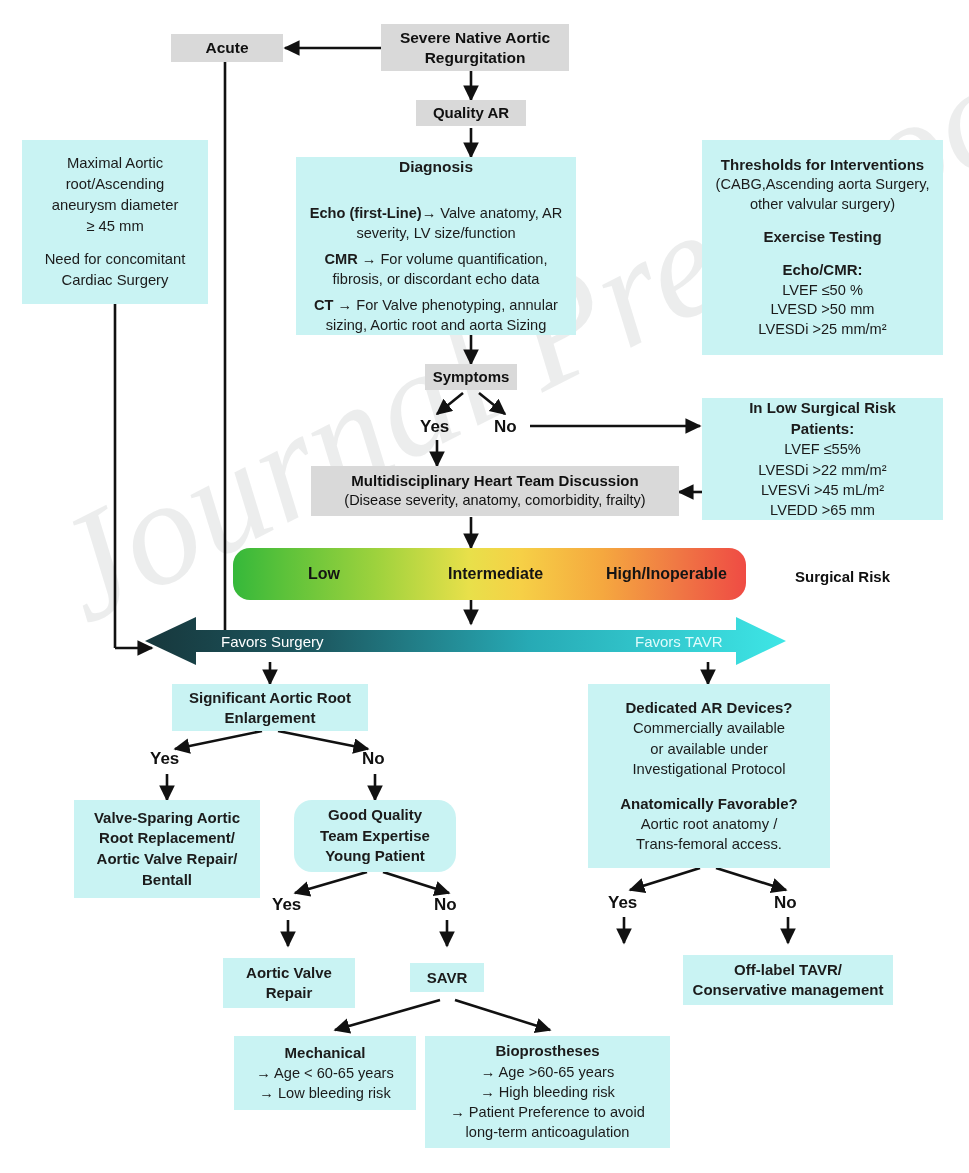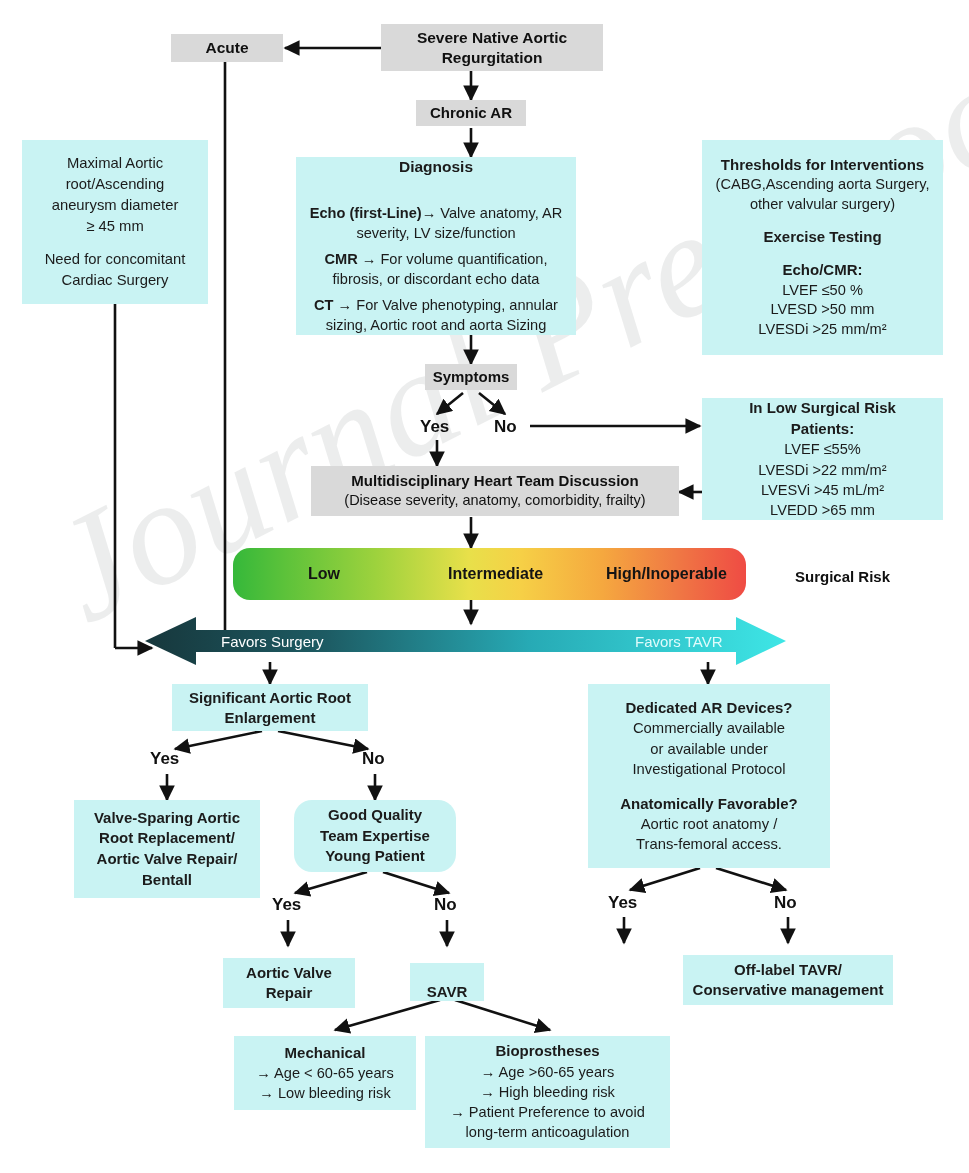--- a/index.html
+++ b/index.html
@@ -115,30 +115,30 @@
       <path d="M624,917 L624,943" marker-end="url(#ah)"></path>
 
       <path d="M788,917 L788,943" marker-end="url(#ah)"></path>
     </g>
 
     <g>
       <path d="M145,641 L196,617 L196,630 L736,630 L736,617 L786,641 L736,665 L736,652 L196,652 L196,665 Z" fill="url(#dirgrad)"></path>
     </g>
   </svg>
 
-  <div class="box grey" style="left:381px;top:24px;width:222px;height:47px;font-size:15.5px;padding:16px 6px;">
+  <div class="box grey" style="left:381px;top:24px;width:188px;height:47px;font-size:15.5px;padding:16px 6px;">
     <span>Severe Native Aortic Regurgitation</span>
   </div>
 
   <div class="box grey" style="left:171px;top:34px;width:112px;height:28px;font-size:15.5px;">
     <span>Acute</span>
   </div>
 
   <div class="box grey" style="left:416px;top:100px;width:110px;height:26px;font-size:15px;">
-    <span>Chronic AR</span>
+    <span>Quality AR</span>
   </div>
 
   <div class="box grey" style="left:425px;top:364px;width:92px;height:26px;font-size:15px;">
     <span>Symptoms</span>
   </div>
 
   <div class="box grey" style="left:311px;top:466px;width:368px;height:50px;font-size:15px;line-height:1.35;">
     <span class="t-b">Multidisciplinary Heart Team Discussion</span>
     <span class="t-n" style="font-size:14.5px;">(Disease severity, anatomy, comorbidity, frailty)</span>
   </div>
@@ -223,21 +223,21 @@
     <span>Good Quality</span>
     <span>Team Expertise</span>
     <span>Young Patient</span>
   </div>
 
   <div class="box cyan" style="left:223px;top:958px;width:132px;height:50px;font-size:15px;font-weight:bold;line-height:1.33;">
     <span>Aortic Valve</span>
     <span>Repair</span>
   </div>
 
-  <div class="box cyan" style="left:410px;top:963px;width:74px;height:38px;font-size:15px;font-weight:bold;justify-content:flex-end;">
+  <div class="box cyan" style="left:410px;top:963px;width:74px;height:29px;font-size:15px;font-weight:bold;">
     <span>SAVR</span>
   </div>
 
   <div class="box cyan" style="left:234px;top:1036px;width:182px;height:74px;font-size:14.6px;line-height:1.38;">
     <span class="t-b" style="font-size:15px;">Mechanical</span>
     <span>→ Age &lt; 60-65 years</span>
     <span>→ Low bleeding risk</span>
   </div>
 
   <div class="box cyan" style="left:425px;top:1036px;width:245px;height:112px;font-size:14.6px;line-height:1.38;">

